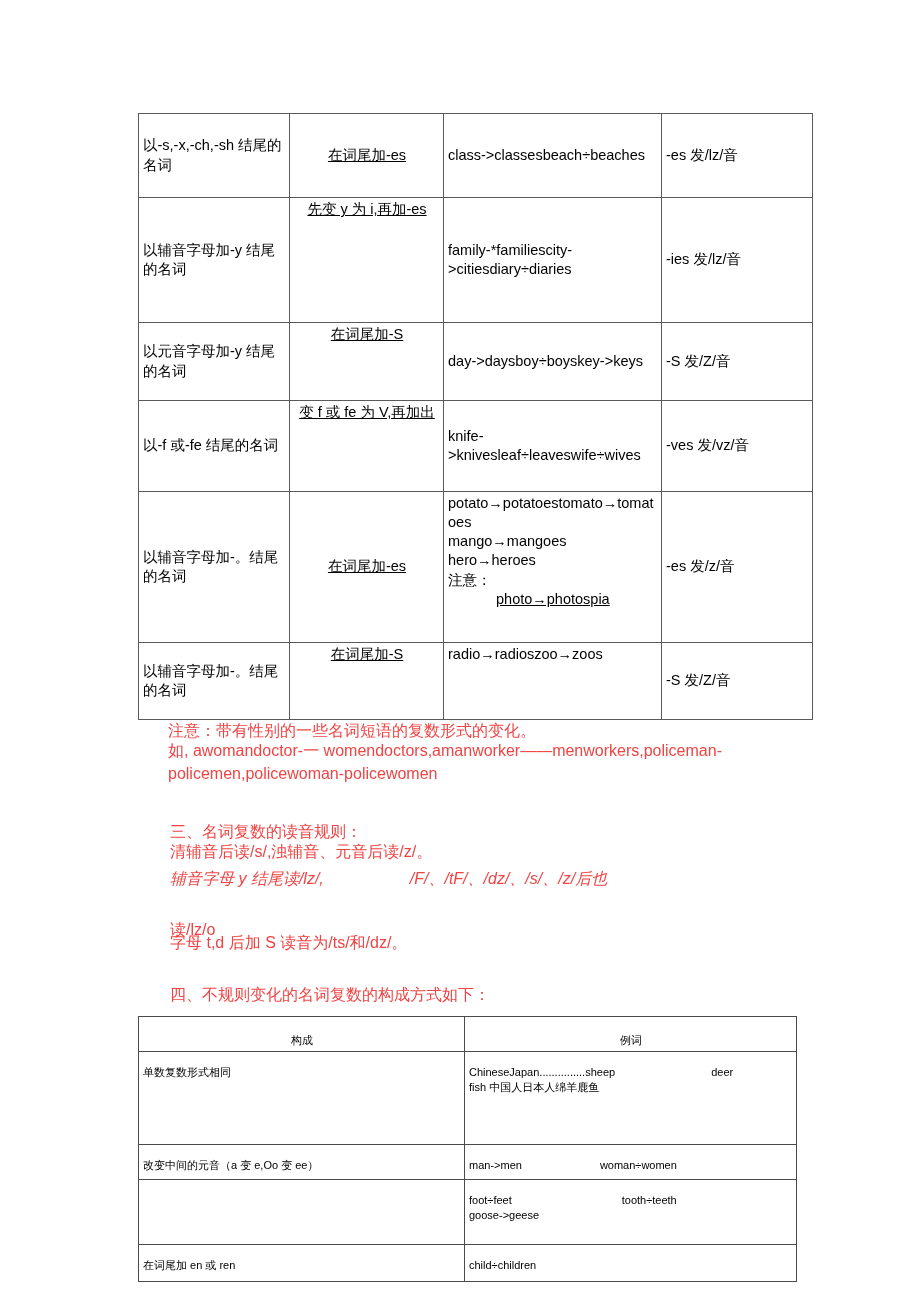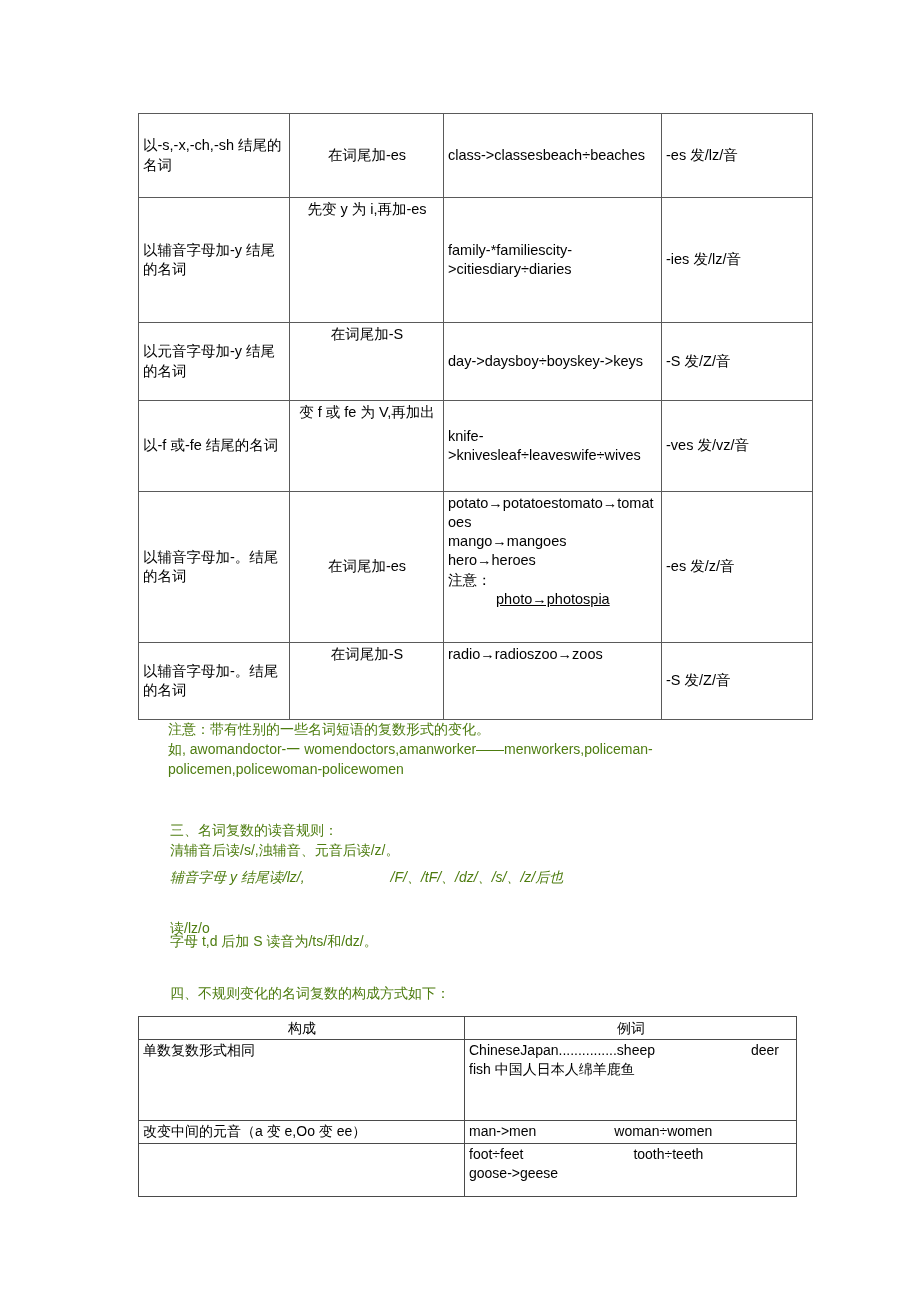--- a/index.html
+++ b/index.html
@@ -35,44 +35,44 @@
   .rules-table td {
     border: 1px solid #5a5a5a;
     padding: 2px 3px 2px 4px;
     font-size: 14.5px;
     line-height: 1.32;
     vertical-align: middle;
     word-wrap: break-word;
     overflow-wrap: break-word;
   }
   .col-a { width: 143px; }
-  .col-b { width: 146px; }
+  .col-b { width: 146px; text-decoration: underline; }
   .col-c { width: 210px; }
   .col-d { width: 143px; }
 
   .rules-table td.c-center { text-align: center; }
   .rules-table td.c-left   { text-align: left; }
   .rules-table td.v-top    { vertical-align: top; }
 
   .r1 td { height: 79px; }
   .r2 td { height: 120px; }
   .r3 td { height: 73px; }
   .r4 td { height: 86px; }
   .r5 td { height: 146px; }
   .r6 td { height: 72px; }
 
   .cell-lines > div { display: block; }
   .indent-note { padding-left: 48px; text-decoration: underline; }
 
   
   .para {
     position: absolute;
-    font-size: 14px;
+    font-size: 16px;
     line-height: 1.45;
-    color: #4d7c0f;
+    color: #ef4444;
     white-space: pre-wrap;
   }
   .p-note1   { left: 168px; top: 719px;  width: 620px; }
   .p-note2   { left: 168px; top: 739px;  width: 622px; }
   .p-sec3    { left: 170px; top: 820px;  width: 620px; }
   .p-sec3b   { left: 170px; top: 840px;  width: 620px; }
   .p-sec3c   { left: 170px; top: 867px;  width: 620px; font-style: italic; }
   .p-sec3d   { left: 170px; top: 918px;  width: 620px; }
   .p-sec3e   { left: 170px; top: 931px;  width: 620px; }
   .p-sec4    { left: 170px; top: 983px;  width: 620px; }
@@ -83,22 +83,22 @@
   .irr-table {
     position: absolute;
     left: 138px;
     top: 1016px;
     width: 642px;
     border-collapse: collapse;
     table-layout: fixed;
   }
   .irr-table td {
     border: 1px solid #4a4a4a;
-    padding: 1px 3px 1px 4px;
-    font-size: 14px;
+    padding: 13px 3px 1px 4px;
+    font-size: 11px;
     line-height: 1.35;
     vertical-align: top;
   }
   .irr-col-a { width: 318px; }
   .irr-col-b { width: 324px; }
   .irr-table td.hdr { text-align: center; vertical-align: middle; }
   .ir-h  td { height: 20px; }
   .ir-1  td { height: 78px; }
   .ir-2  td { height: 20px; margin-top: 14px; }
   .ir-3  td { height: 50px; }
@@ -192,16 +192,20 @@
           <span class="ex-spread"><span>man-&gt;men</span><span class="sp-w2"></span><span>woman÷women</span></span>
         </td>
       </tr>
       <tr class="ir-3">
         <td class="irr-col-a"></td>
         <td class="irr-col-b">
           <span class="ex-spread"><span>foot÷feet</span><span class="sp-w3"></span><span>tooth÷teeth</span></span>
           <span class="ex-spread">goose-&gt;geese</span>
         </td>
       </tr>
+      <tr class="ir-4">
+        <td class="irr-col-a">在词尾加 en 或 ren</td>
+        <td class="irr-col-b">child÷children</td>
+      </tr>
     </tbody>
   </table>
 
 </div>
 
 </body></html>

